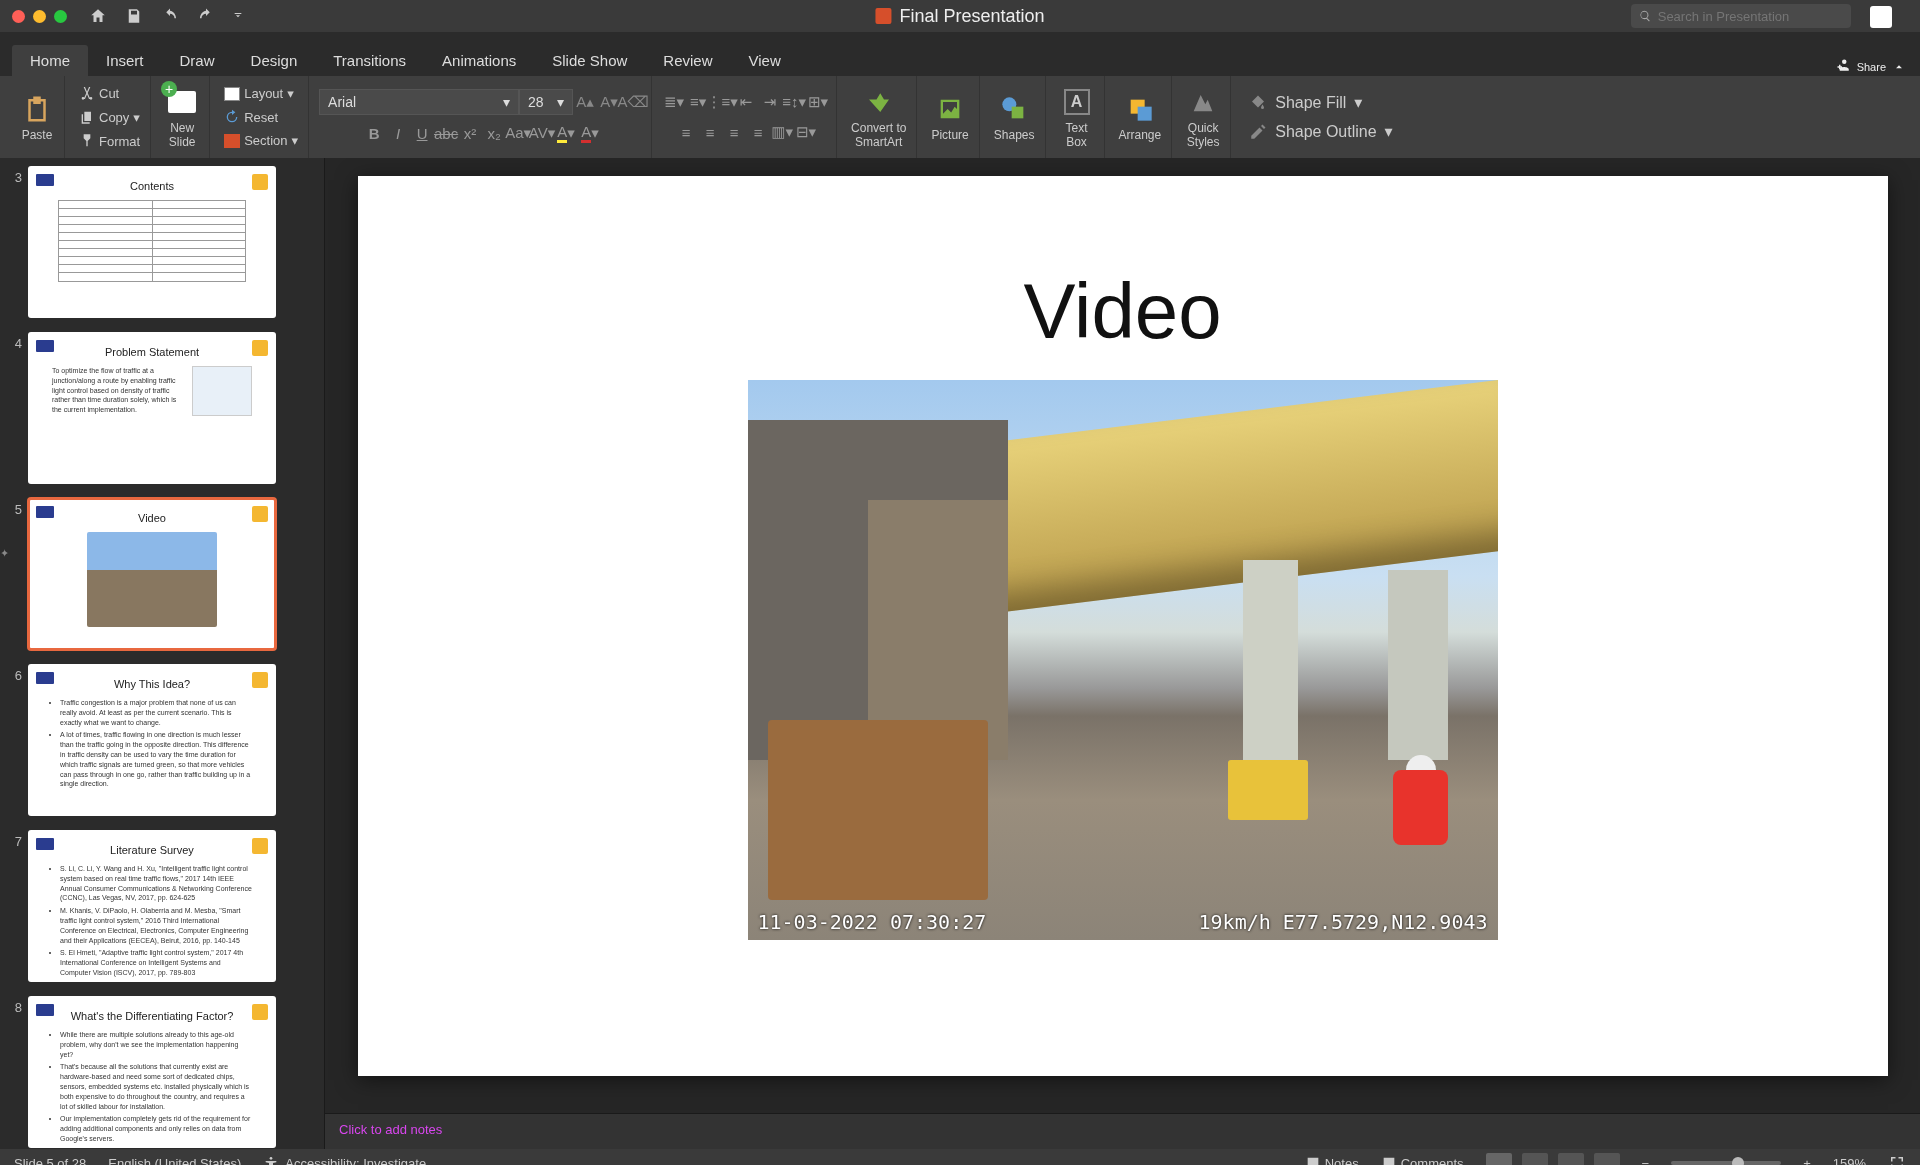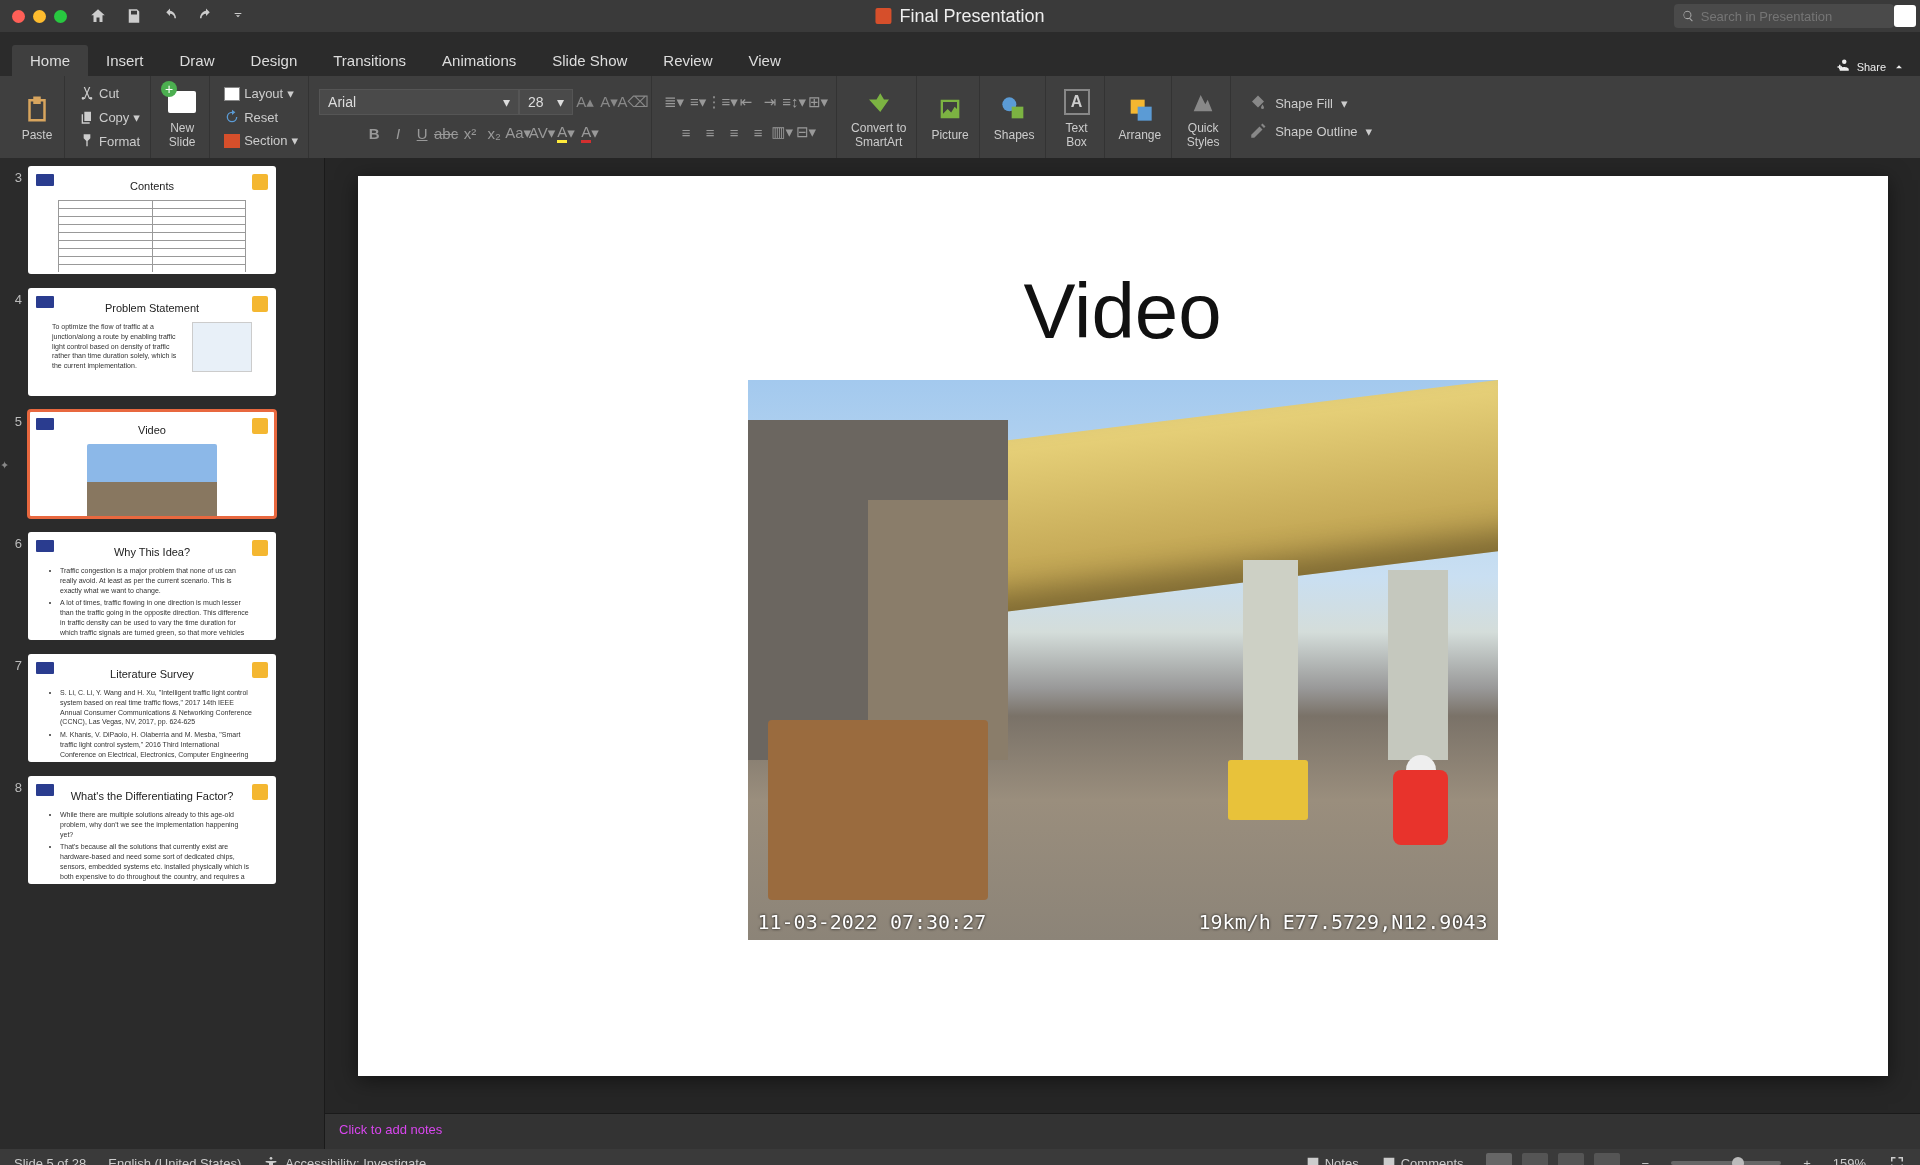--- a/index.html
+++ b/index.html
@@ -7,21 +7,21 @@
 
 
 .titlebar { height:32px; background:#3a3a3a; display:flex; align-items:center; padding:0 12px; }
 .traffic { display:flex; gap:8px; }
 .tl { width:13px; height:13px; border-radius:50%; }
 .tl.red{background:#ff5f57;} .tl.yellow{background:#febc2e;} .tl.green{background:#28c840;}
 .tb-icons { display:flex; gap:18px; margin-left:22px; align-items:center; }
 .tb-icon { width:18px; height:18px; fill:#ccc; }
 .tb-title { position:absolute; left:50%; transform:translateX(-50%); display:flex; align-items:center; gap:8px; font-size:18px; color:#eee; font-weight:500;}
 .tb-doc-icon { width:16px; height:16px; background:#d64f2b; border-radius:2px; display:inline-block; position:relative;}
-.tb-right { position:absolute; right:4px; display:flex; align-items:center; gap:0;}
+.tb-right { position:absolute; right:28px; display:flex; align-items:flex-end; gap:19px;}
 .search-box { background:#4a4a4a; border-radius:4px; height:24px; width:220px; display:flex; align-items:center; padding:0 8px; gap:6px;}
 .search-box input { background:transparent; border:none; color:#aaa; font-size:13px; width:100%; outline:none;}
 .avatar { width:22px; height:22px; background:#fff; border-radius:3px;}
 
 
 .tabs { height:44px; background:#2b2b2b; display:flex; align-items:flex-end; padding-left:12px; gap:0;}
 .tab { padding:7px 18px; font-size:15px; color:#ddd; cursor:pointer; border-radius:3px 3px 0 0;}
 .tab.active { background:#3f3f3f; }
 .share { position:absolute; right:14px; display:flex; align-items:center; gap:6px; font-size:11px; color:#eee;}
 .chev { width:14px; height:14px; }
@@ -31,31 +31,31 @@
 .rgrp { display:flex; flex-direction:column; align-items:center; justify-content:center; height:100%; padding:0 6px; border-right:1px solid #333;}
 .rgrp:last-child{border:none;}
 .rbtn-big { display:flex; flex-direction:column; align-items:center; gap:2px; font-size:12px; color:#ccc; cursor:pointer; padding:0 4px;}
 .rbtn-big .ic{ width:34px; height:34px; display:flex; align-items:center; justify-content:center;}
 .rrow { display:flex; gap:0; align-items:center;}
 .smallbtn { display:flex; align-items:center; gap:4px; font-size:13px; color:#ccc; padding:2px 4px;}
 .font-sel { background:#4a4a4a; border:1px solid #555; height:26px; color:#ddd; padding:0 8px; font-size:14px; display:flex; align-items:center; justify-content:space-between; cursor:pointer;}
 .fs-name{width:200px;} .fs-size{width:54px;}
 .txtbtn { width:24px; height:24px; display:flex; align-items:center; justify-content:center; color:#999; font-size:15px;}
 .txtbtn.b{font-weight:bold;} .txtbtn.i{font-style:italic;} .txtbtn.u{text-decoration:underline;}
-.shape-menu { display:flex; flex-direction:column; gap:10px; font-size:13px; color:#ccc; padding-left:8px;}
+.shape-menu { display:flex; flex-direction:column; gap:10px; font-size:16px; color:#ccc; padding-left:8px;}
 .shape-menu .row{display:flex; align-items:center; gap:8px;}
 
 
 .main { display:flex; height:calc(100% - 32px - 32px - 82px - 28px);}
 .thumbs { width:325px; background:#2b2b2b; overflow-y:auto; padding:8px 4px 8px 0; border-right:1px solid #1a1a1a;}
 .thumbs::-webkit-scrollbar{width:10px;} .thumbs::-webkit-scrollbar-thumb{background:#555;border-radius:5px;}
 .trow { display:flex; align-items:flex-start; gap:6px; margin-bottom:14px;}
 .tnum { width:22px; text-align:right; font-size:13px; color:#bbb; padding-top:4px;}
 .star { font-size:11px; color:#888; position:absolute; margin-top:30px;}
-.thumb { width:248px; height:108px; background:#fff; border-radius:3px; border:2px solid transparent; cursor:pointer; padding:8px; color:#222; font-size:8px; overflow:hidden; position:relative;}
+.thumb { width:248px; height:152px; background:#fff; border-radius:3px; border:2px solid transparent; cursor:pointer; padding:8px; color:#222; font-size:8px; overflow:hidden; position:relative;}
 .thumb.sel { border-color:#e8683f; box-shadow:0 0 0 1px #e8683f;}
 .thumb .tt { text-align:center; font-size:11px; font-weight:500; margin:4px 0 8px;}
 .thumb .logo-l{position:absolute;top:6px;left:6px;width:18px;height:12px;background:#2a3c8f;border-radius:1px;}
 .thumb .logo-r{position:absolute;top:6px;right:6px;width:16px;height:16px;background:#f4b731;border-radius:2px;}
 .thumb .tbl{margin:0 20px;border:1px solid #999;}
 .thumb .tbl .r{display:flex;border-bottom:1px solid #999;height:8px;}
 .thumb .tbl .r:last-child{border:none;}
 .thumb .tbl .c{flex:1;border-right:1px solid #999;}
 .thumb .tbl .c:last-child{border:none;}
 .thumb .body{font-size:7px;color:#333;line-height:1.4;padding:0 14px;}

